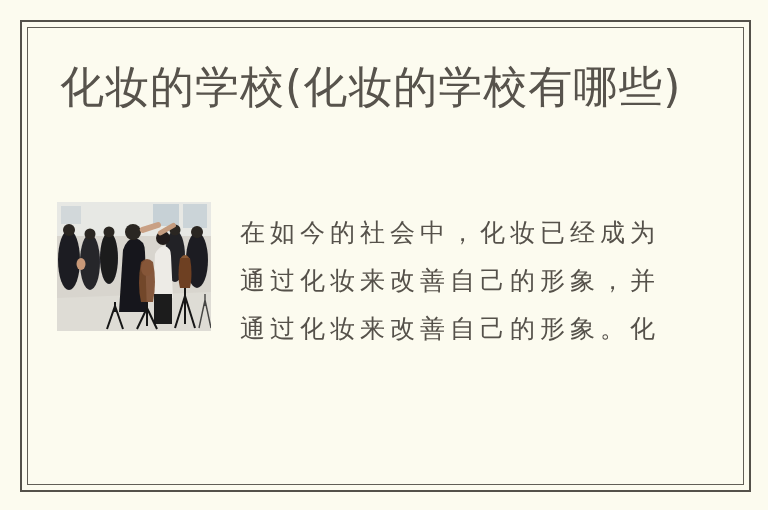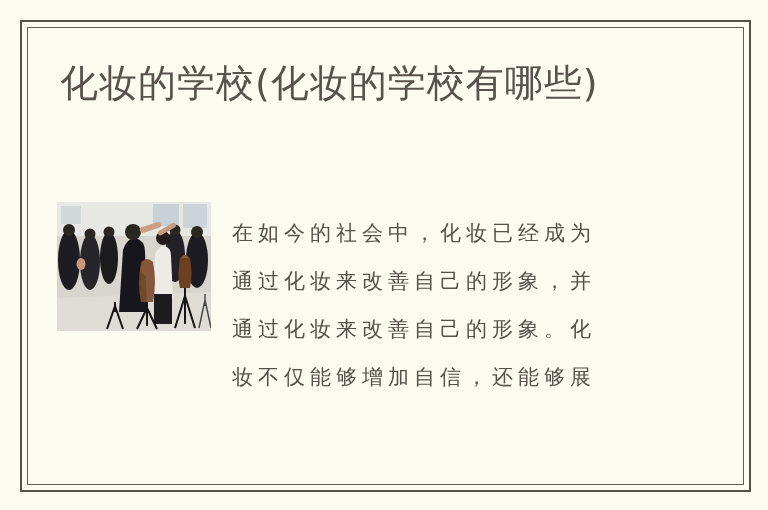--- a/index.html
+++ b/index.html
@@ -25,21 +25,21 @@
   .card-inner {
     position: absolute;
     inset: 5px;
     border: 1px solid #615E56;
   }
   .article-title {
     position: absolute;
     left: 32px;
     top: 30px;
     margin: 0;
-    font-size: 38px;
+    font-size: 44px;
     font-weight: 400;
     letter-spacing: 1px;
     color: #57534C;
     white-space: nowrap;
     font-family: "DejaVu Sans", sans-serif;
   }
   .article-figure {
     position: absolute;
     left: 29px;
     top: 174px;
@@ -53,24 +53,25 @@
   }
   .article-body {
     position: absolute;
     left: 204px;
     top: 181px;
     width: 436px;
     color: #55514A;
     font-family: "DejaVu Serif", serif;
   }
   .paragraph-line {
-    font-size: 21px;
+    font-size: 25px;
     line-height: 48px;
     letter-spacing: 5px;
     white-space: nowrap;
+    text-align: center;
   }
 </style>
 </head>
 <body>
 
 <div class="stage">
   <div class="card-outer">
     <div class="card-inner">
 
       <h1 class="article-title">化妆的学校(化妆的学校有哪些)</h1>
@@ -129,18 +130,17 @@
               <path d="M148 92 L148 104 M148 98 L142 126 M148 98 L154 126"></path>
             </g>
           </g>
         </svg>
       </figure>
 
       <div class="article-body">
         <div class="paragraph-line">在如今的社会中，化妆已经成为</div>
         <div class="paragraph-line">通过化妆来改善自己的形象，并</div>
         <div class="paragraph-line">通过化妆来改善自己的形象。化</div>
-        <div class="paragraph-line">妆不仅能够增加自信，还能够展</div>
       </div>
 
     </div>
   </div>
 </div>
 
 </body></html>

